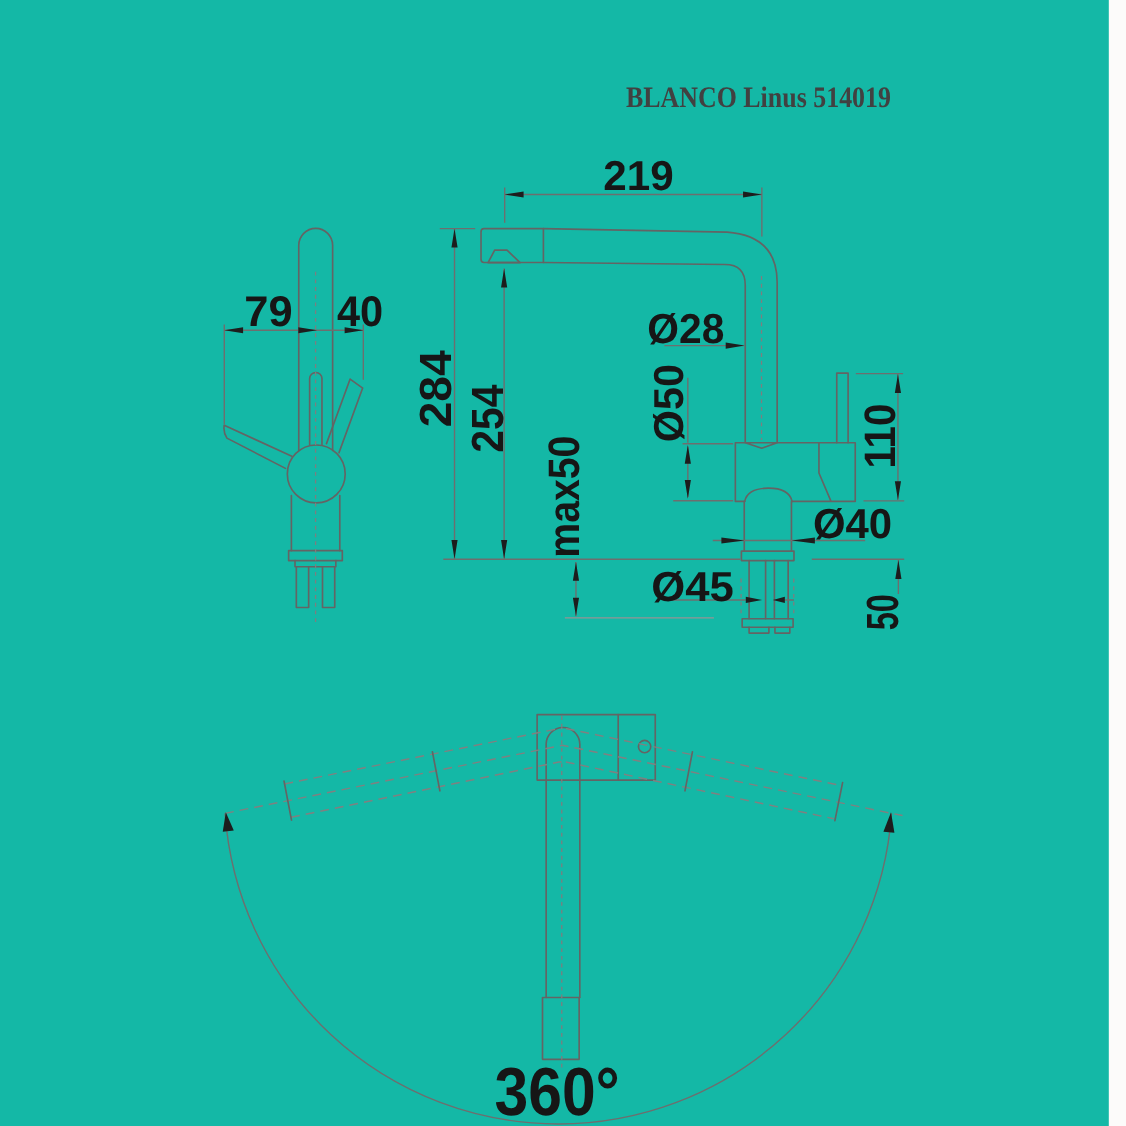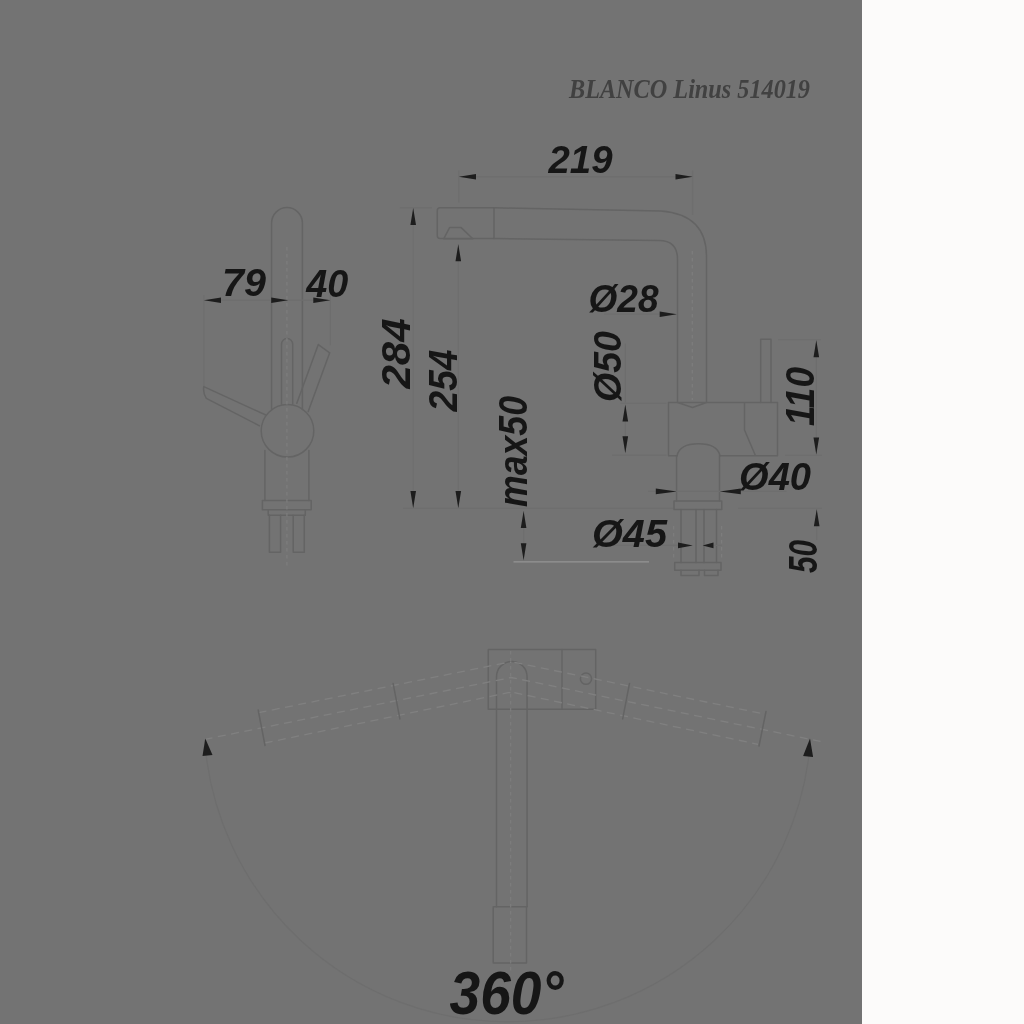--- a/index.html
+++ b/index.html
@@ -1,16 +1,16 @@
 <!DOCTYPE html>
 <html><head>
 <meta charset="utf-8">
 <style>
   html,body{margin:0;padding:0;background:#fcfbfa;}
-  #page{width:862px;height:1024px;position:relative;background:#737373;filter:blur(0.4px);font-style:italic;}
+  #page{width:1008px;height:1024px;position:relative;background:#14b8a6;filter:blur(0.4px);}
   svg{position:absolute;left:0;top:0;}
   text{font-family:"Liberation Sans",sans-serif;fill:#161616;}
   .ttl{font-family:"Liberation Serif",serif;font-weight:bold;fill:#414141;}
   .dim{font-weight:bold;}
   .ln{stroke:#646464;stroke-width:1.5;fill:none;stroke-linecap:round;stroke-linejoin:round;}
   .dl{stroke:#6e6e6e;stroke-width:1.25;fill:none;stroke-linecap:butt;}
   .cl{stroke:#7e7e7e;stroke-width:1.15;fill:none;stroke-dasharray:3.5 3.5;}
   .am{stroke:#808080;stroke-width:1.3;fill:none;stroke-dasharray:8 5.5;}
   .ar{fill:#1d1d1d;stroke:none;}
 </style>

